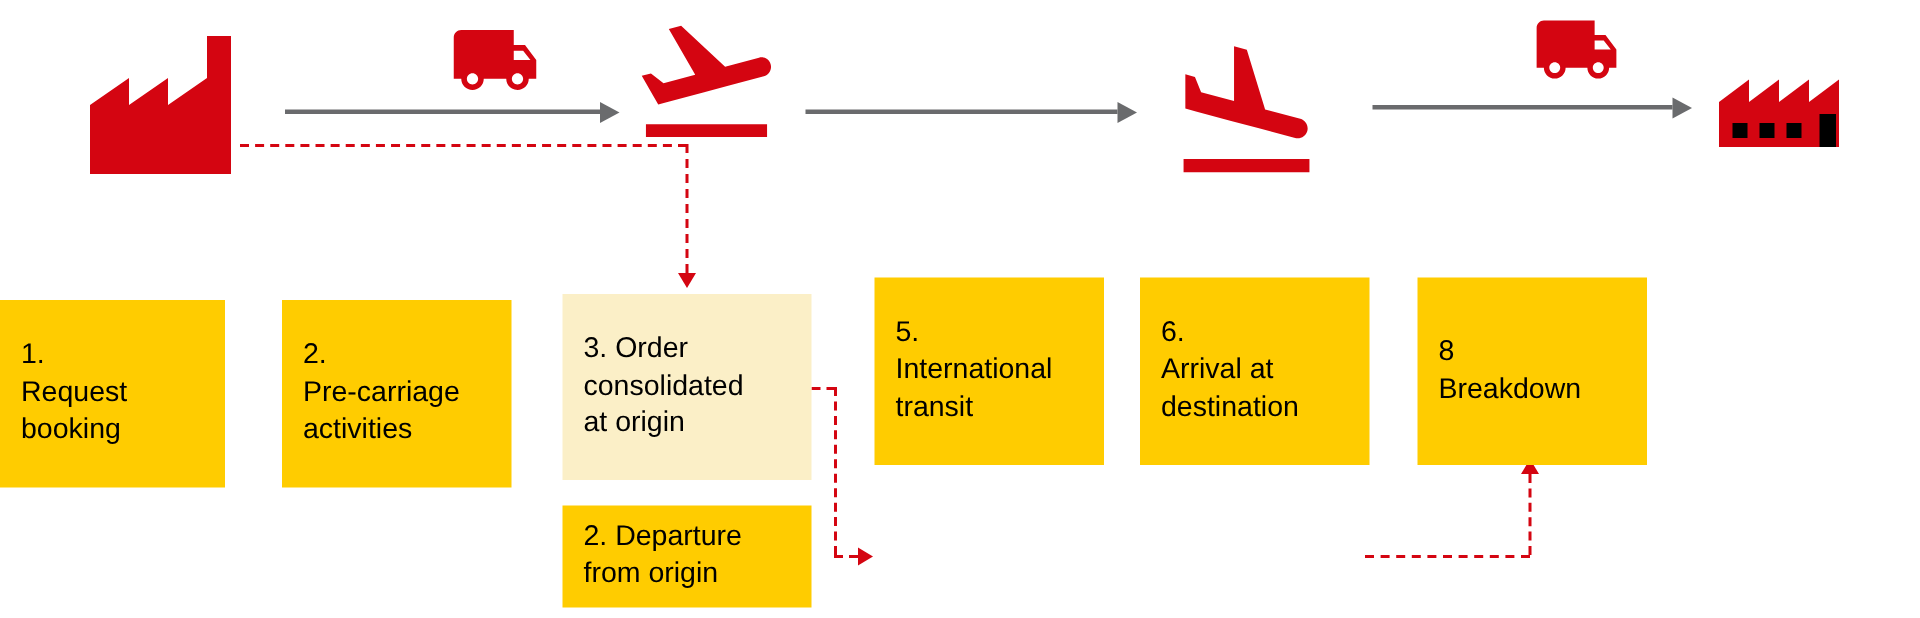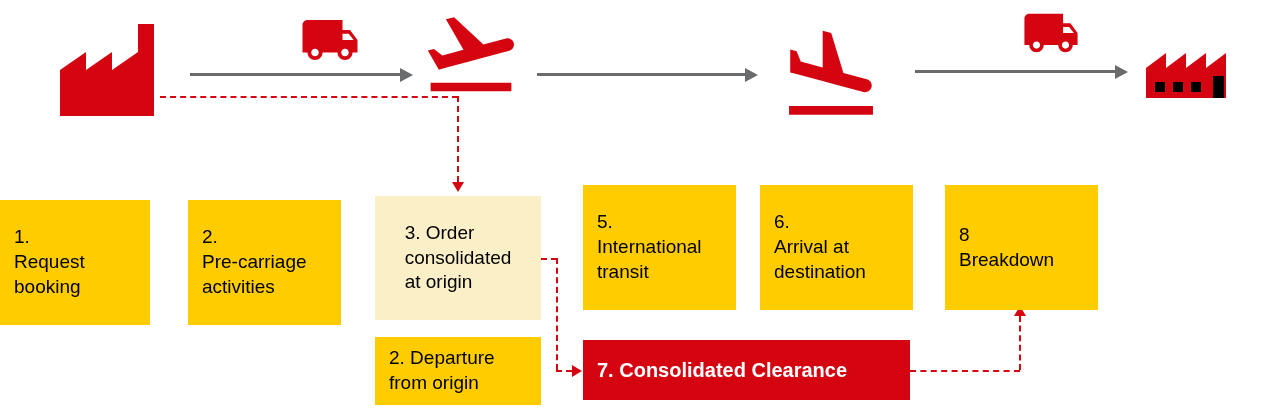--- a/index.html
+++ b/index.html
@@ -12,21 +12,21 @@
   
   .box {
     position:absolute; display:flex; align-items:center;
     padding:0 14px; box-sizing:border-box;
   }
   .box .label {
     white-space:pre-line; font-size:19px; line-height:1.3;
     color:var(--text-black, #000);
   }
   .box.yellow { background:var(--brand-yellow, #FFCC00); }
-  .box.pale   { background:var(--pale-yellow, #FBEFC7);justify-content:center; }
+  .box.pale   { background:var(--pale-yellow, #FBEFC7); }
   .box.red    { background:var(--brand-red, #D40511); }
   .box.red .label { color:var(--box7-text, #fff); font-weight:bold; font-size:20px; }
 
   
   .arrow-line { position:absolute; height:0; border-top:3px solid var(--arrow-gray, #6a6b6d); }
   .arrow-head {
     position:absolute; width:0; height:0;
     border-top:7px solid transparent; border-bottom:7px solid transparent;
     border-left:13px solid var(--arrow-gray, #6a6b6d);
   }
@@ -148,22 +148,19 @@
 International
 transit</span>
   </div>
 
   <div class="box yellow" style="left:760px; top:185px; width:153px; height:125px;">
     <span class="label">6.
 Arrival at
 destination</span>
   </div>
 
-  <div class="box red" style="left:583px; top:340px; width:327px; height:60px;">
-    <span class="label">7. Consolidated Clearance</span>
-  </div>
 
   <div class="box yellow" style="left:945px; top:185px; width:153px; height:125px;">
     <span class="label">8
 Breakdown</span>
   </div>
 
 </div>
 
 </body></html>

